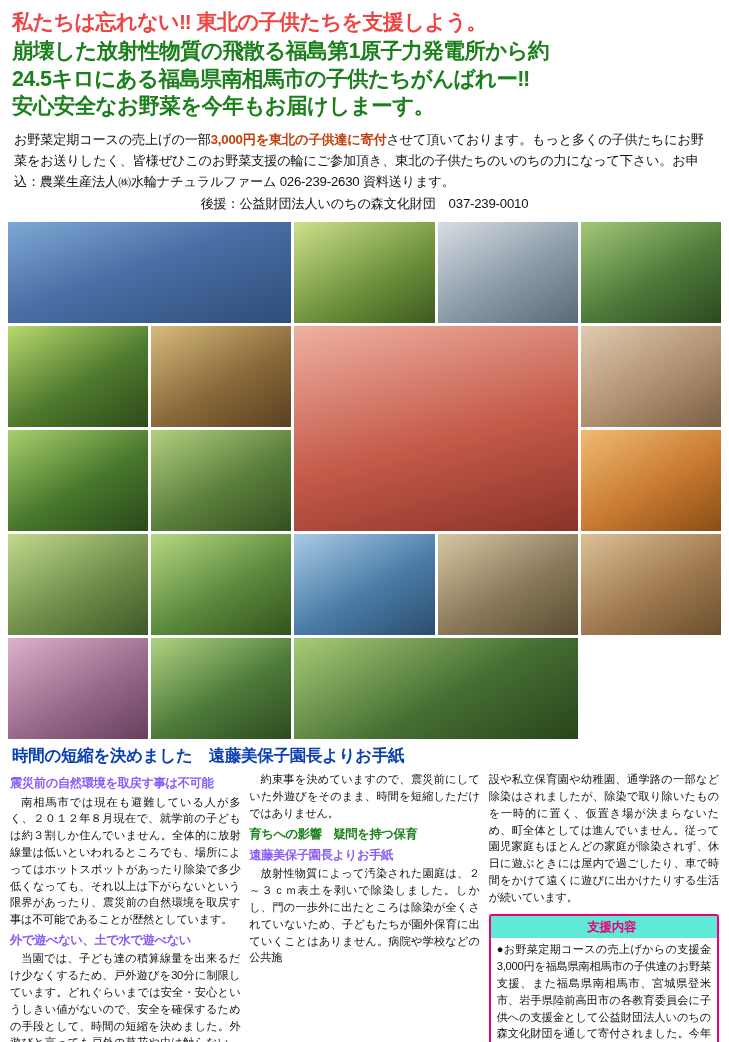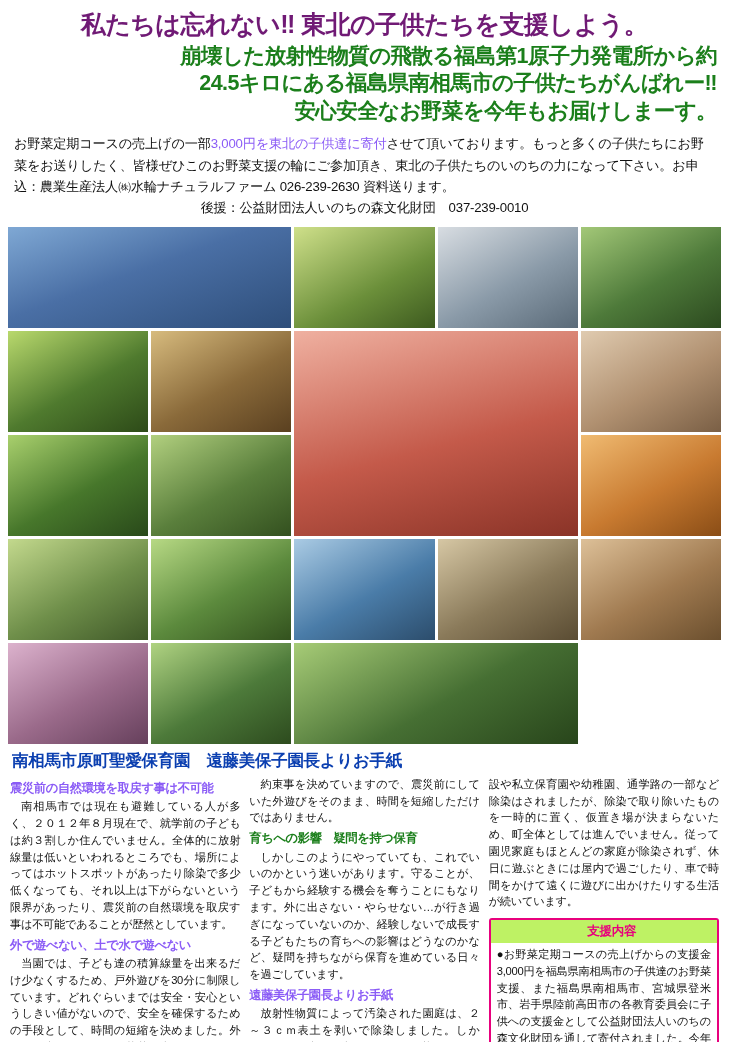--- a/index.html
+++ b/index.html
@@ -17,52 +17,52 @@
     background: #ffffff;
     overflow: hidden;
     box-sizing: border-box;
   }
 
   
   .headline-block {
     padding: 10px 12px 2px 12px;
   }
   .headline-1 {
-    color: #701a75;
-    font-size: 25px;
-    font-weight: bold;
-    text-align: center;
+    color: #ef4444;
+    font-size: 21px;
+    font-weight: bold;
+    text-align: left;
     letter-spacing: -0.5px;
     line-height: 1.15;
     white-space: nowrap;
   }
   .headline-2 {
     color: #1b7f1b;
     font-size: 21.5px;
     font-weight: bold;
     line-height: 1.28;
     letter-spacing: -0.6px;
     margin-top: 4px;
   }
   .headline-2 .l {
     display: block;
     white-space: nowrap;
-    text-align: right;
   }
 
   
   .intro {
     padding: 6px 14px 4px 14px;
     font-size: 13.2px;
     line-height: 1.62;
     color: #111111;
     letter-spacing: -0.2px;
   }
   .intro .red {
-    color: #8b5cf6;
+    color: #c2410c;
+    font-weight: bold;
   }
   .intro .center {
     text-align: center;
     display: block;
   }
 
   
   .photo-grid {
     margin: 4px 8px 0 8px;
     display: grid;
@@ -131,21 +131,21 @@
     border-radius: 3px;
     margin-top: 8px;
     padding: 3px 6px 6px 6px;
     background: #ffffff;
   }
   .support-title {
     color: #e8007d;
     font-weight: bold;
     font-size: 12.5px;
     text-align: center;
-    background: #bef264;
+    background: #5eead4;
     margin: -3px -6px 3px -6px;
     padding: 2px 0 2px 16px;
   }
   .support-body {
     font-size: 11.2px;
     line-height: 1.5;
     color: #111111;
     letter-spacing: -0.25px;
     text-align: justify;
   }
@@ -226,35 +226,34 @@
       </div>
 
     <div class="photo">
         <div class="sky" style="background:linear-gradient(150deg,#b0d382 0%,#4d7a3a 55%,#2d4b1e 100%)"></div>
       </div>
     <div class="photo ph-wide2">
         <div class="sky" style="background:linear-gradient(150deg,#a7cc77 0%,#466f33 55%,#28451b 100%)"></div>
       </div>
   </div>
 
-  <div class="letter-title">南相馬市原町聖愛保育園　遠藤美保子園長よりお手紙</div>
+  <div class="letter-title">時間の短縮を決めました　遠藤美保子園長よりお手紙</div>
 
   <div class="columns">
 
     <div class="col">
       <div class="sub-head">震災前の自然環境を取戻す事は不可能</div>
       <p class="para">南相馬市では現在も避難している人が多く、２０１２年８月現在で、就学前の子どもは約３割しか住んでいません。全体的に放射線量は低いといわれるところでも、場所によってはホットスポットがあったり除染で多少低くなっても、それ以上は下がらないという限界があったり、震災前の自然環境を取戻す事は不可能であることが歴然としています。</p>
       <div class="sub-head">外で遊べない、土で水で遊べない</div>
       <p class="para">当園では、子ども達の積算線量を出来るだけ少なくするため、戸外遊びを30分に制限しています。どれぐらいまでは安全・安心というしきい値がないので、安全を確保するための手段として、時間の短縮を決めました。外遊びと言っても戸外の草花や虫は触らない、砂や石、水などは使わないなどの</p>
     </div>
 
     <div class="col">
       <p class="para">約束事を決めていますので、震災前にしていた外遊びをそのまま、時間を短縮しただけではありません。</p>
       <div class="sub-head green">育ちへの影響　疑問を持つ保育</div>
-      <p class="para">しかしこのようにやっていても、これでいいのかという迷いがあります。守ることが、子どもから経験する機会を奪うことにもなります。外に出さない・やらせない…が行き過ぎになっていないのか、経験しないで成長する子どもたちの育ちへの影響はどうなのかなど、疑問を持ちながら保育を進めている日々を過ごしています。</p>
       <div class="sub-head">遠藤美保子園長よりお手紙</div>
       <p class="para">放射性物質によって汚染された園庭は、２～３ｃｍ表土を剥いで除染しました。しかし、門の一歩外に出たところは除染が全くされていないため、子どもたちが園外保育に出ていくことはありません。病院や学校などの公共施</p>
     </div>
 
     <div class="col">
       <p class="para noind">設や私立保育園や幼稚園、通学路の一部など除染はされましたが、除染で取り除いたものを一時的に置く、仮置き場が決まらないため、町全体としては進んでいません。従って園児家庭もほとんどの家庭が除染されず、休日に遊ぶときには屋内で過ごしたり、車で時間をかけて遠くに遊びに出かけたりする生活が続いています。</p>
       <div class="support-box">
         <div class="support-title">支援内容</div>
         <div class="support-body">●お野菜定期コースの売上げからの支援金3,000円を福島県南相馬市の子供達のお野菜支援、また福島県南相馬市、宮城県登米市、岩手県陸前高田市の各教育委員会に子供への支援金として公益財団法人いのちの森文化財団を通して寄付されました。今年度も引き続き、福島県南相馬市の子供たちにお野菜の支援を行っていきます。</div>
       </div>

